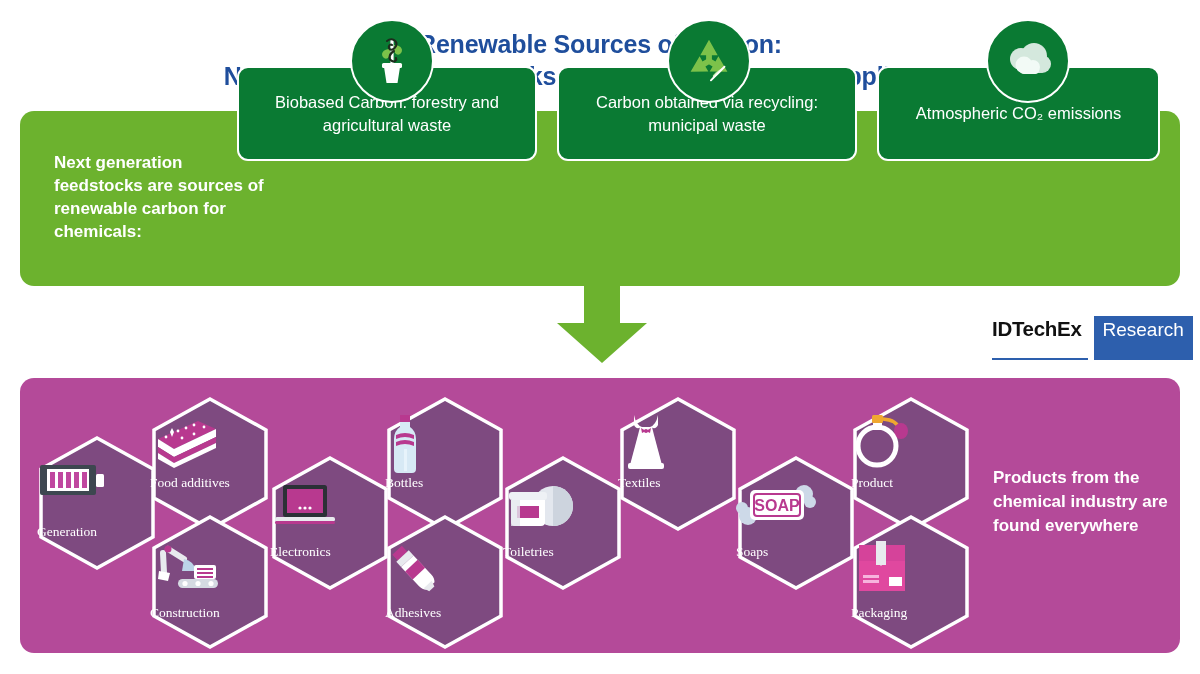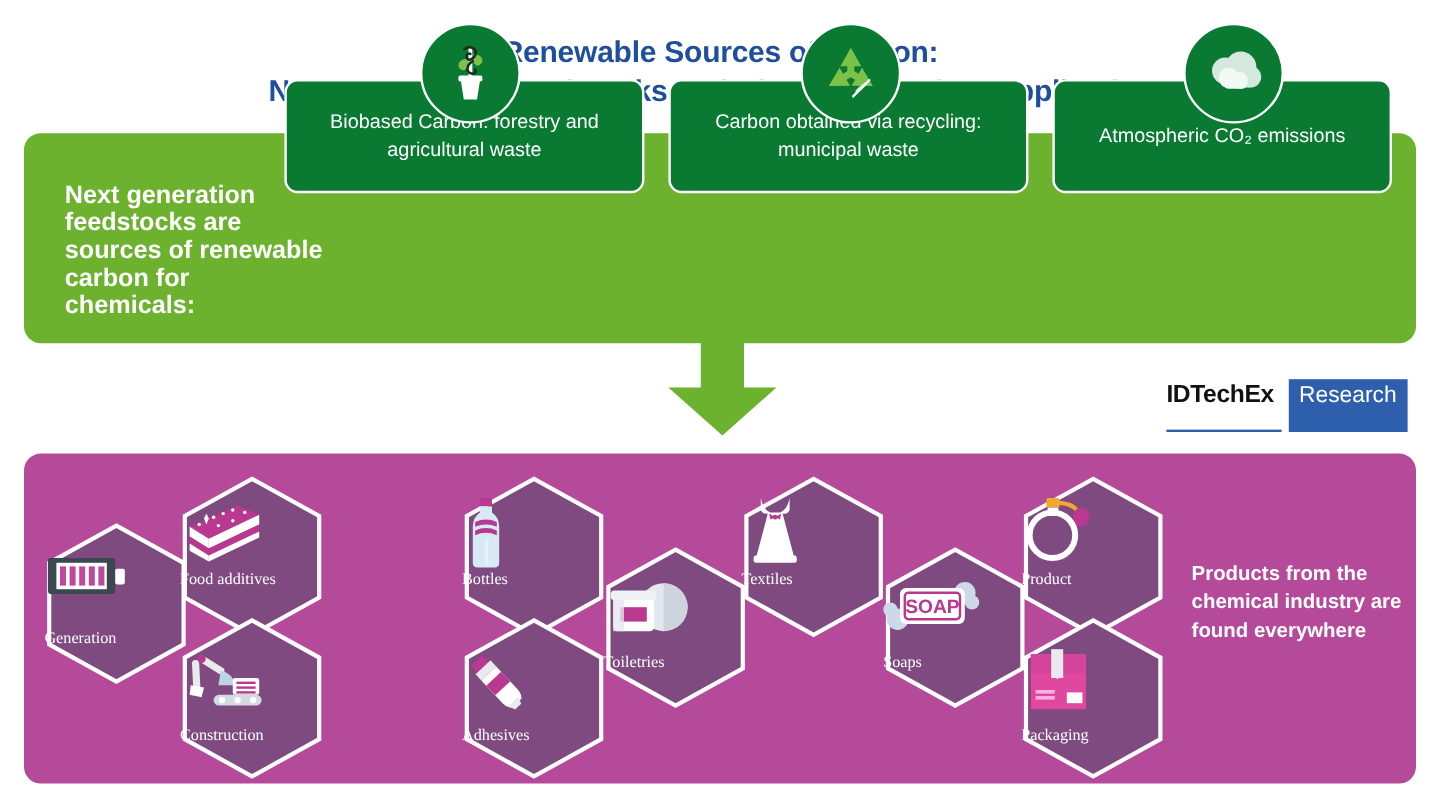--- a/index.html
+++ b/index.html
@@ -26,21 +26,21 @@
   
   .green-banner {
     position: absolute; left: 20px; top: 111px;
     width: 1160px; height: 175px;
     background: #6cb22e;
     border-radius: 14px;
   }
   .banner-lead {
     position: absolute; left: 34px; top: 40px; width: 215px;
     color: #ffffff; font-weight: bold;
-    font-size: 21px; line-height: 23px;
+    font-size: 17px; line-height: 23px;
   }
   .src-card {
     position: absolute; top: 66px;
     height: 95px;
     background: #0a7a33;
     border: 2.5px solid #ffffff;
     border-radius: 11px;
     color: #ffffff;
     font-size: 16.5px; line-height: 23px;
     display: flex; align-items: center; justify-content: center;
@@ -79,20 +79,21 @@
   }
 
   
   .logo { position: absolute; left: 972px; top: 316px; display: flex; align-items: stretch; }
   .logo-name {
     font-size: 20.5px; font-weight: bold; color: #111111;
     letter-spacing: -0.3px;
     border-bottom: 2.5px solid #2d5fad;
     padding: 0 6px 2px 0;
     line-height: 25px;
+    margin-left: 20px;
   }
   .logo-research {
     background: #2d5fad; color: #ffffff;
     font-size: 19px; font-weight: normal;
     padding: 2px 9px 19px 9px;
     line-height: 23px;
     margin-left: 6px;
   }
 
   
@@ -282,20 +283,39 @@
         <g fill="#ffffff">
             <circle cx="35" cy="44.5" r="2.6"></circle>
             <circle cx="48" cy="44.5" r="2.6"></circle>
             <circle cx="61" cy="44.5" r="2.6"></circle>
           </g>
       </svg>
     </div>
     <div class="hex-label">Construction</div>
   </div>
 
+  <div class="hex mid" style="left:270px; top:454px;">
+    <svg width="120" height="138" viewBox="0 0 120 138">
+        <polygon points="60,4 116,35 116,103 60,134 4,103 4,35" fill="#7e4a80" stroke="#ffffff" stroke-width="3.5"></polygon>
+      </svg>
+    <div class="hex-ico">
+      <svg width="70" height="52" viewBox="0 0 70 52">
+        <rect x="13" y="5" width="44" height="32" rx="2.5" fill="#2b3036"></rect>
+        <rect x="17" y="9" width="36" height="24" fill="#b8398f"></rect>
+        <g fill="#ffffff">
+            <circle cx="30" cy="28" r="1.6"></circle>
+            <circle cx="35" cy="28" r="1.6"></circle>
+            <circle cx="40" cy="28" r="1.6"></circle>
+          </g>
+        <rect x="5" y="37" width="60" height="4.5" rx="2" fill="#e8eaee"></rect>
+        <rect x="5" y="41" width="60" height="3" rx="1.5" fill="#b8398f"></rect>
+      </svg>
+    </div>
+    <div class="hex-label">Electronics</div>
+  </div>
 
   <div class="hex up" style="left:385px; top:395px;">
     <svg width="120" height="138" viewBox="0 0 120 138">
         <polygon points="60,4 116,35 116,103 60,134 4,103 4,35" fill="#7e4a80" stroke="#ffffff" stroke-width="3.5"></polygon>
       </svg>
     <div class="hex-ico">
       <svg width="40" height="64" viewBox="0 0 40 64">
         <rect x="15" y="2" width="10" height="7" fill="#b8398f"></rect>
         <path d="M15 9 h10 v5 q6 4 6 12 v30 q0 4 -4 4 h-14 q-4 0 -4 -4 v-30 q0 -8 6 -12 z" fill="#d7e9f5"></path>
         <path d="M11 22 q9 -4 18 0 l0 4 q-9 -4 -18 0 z" fill="#b8398f"></path>

